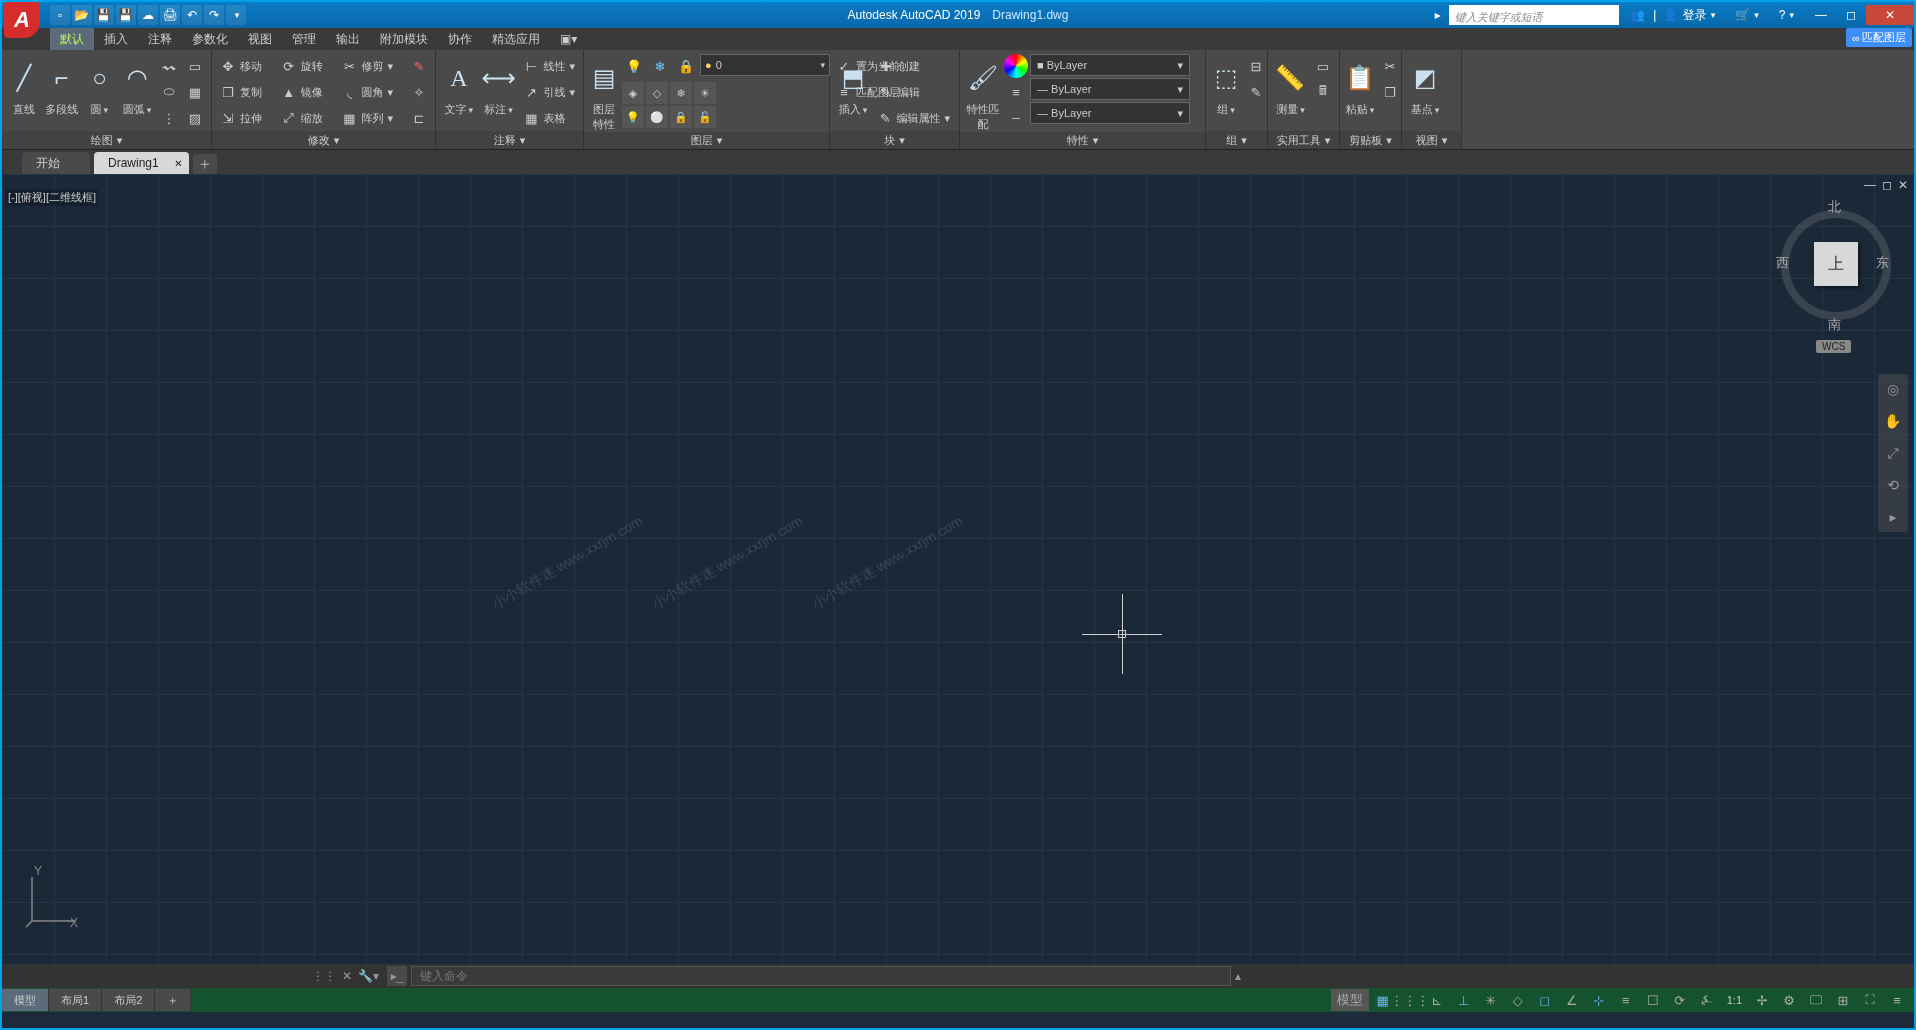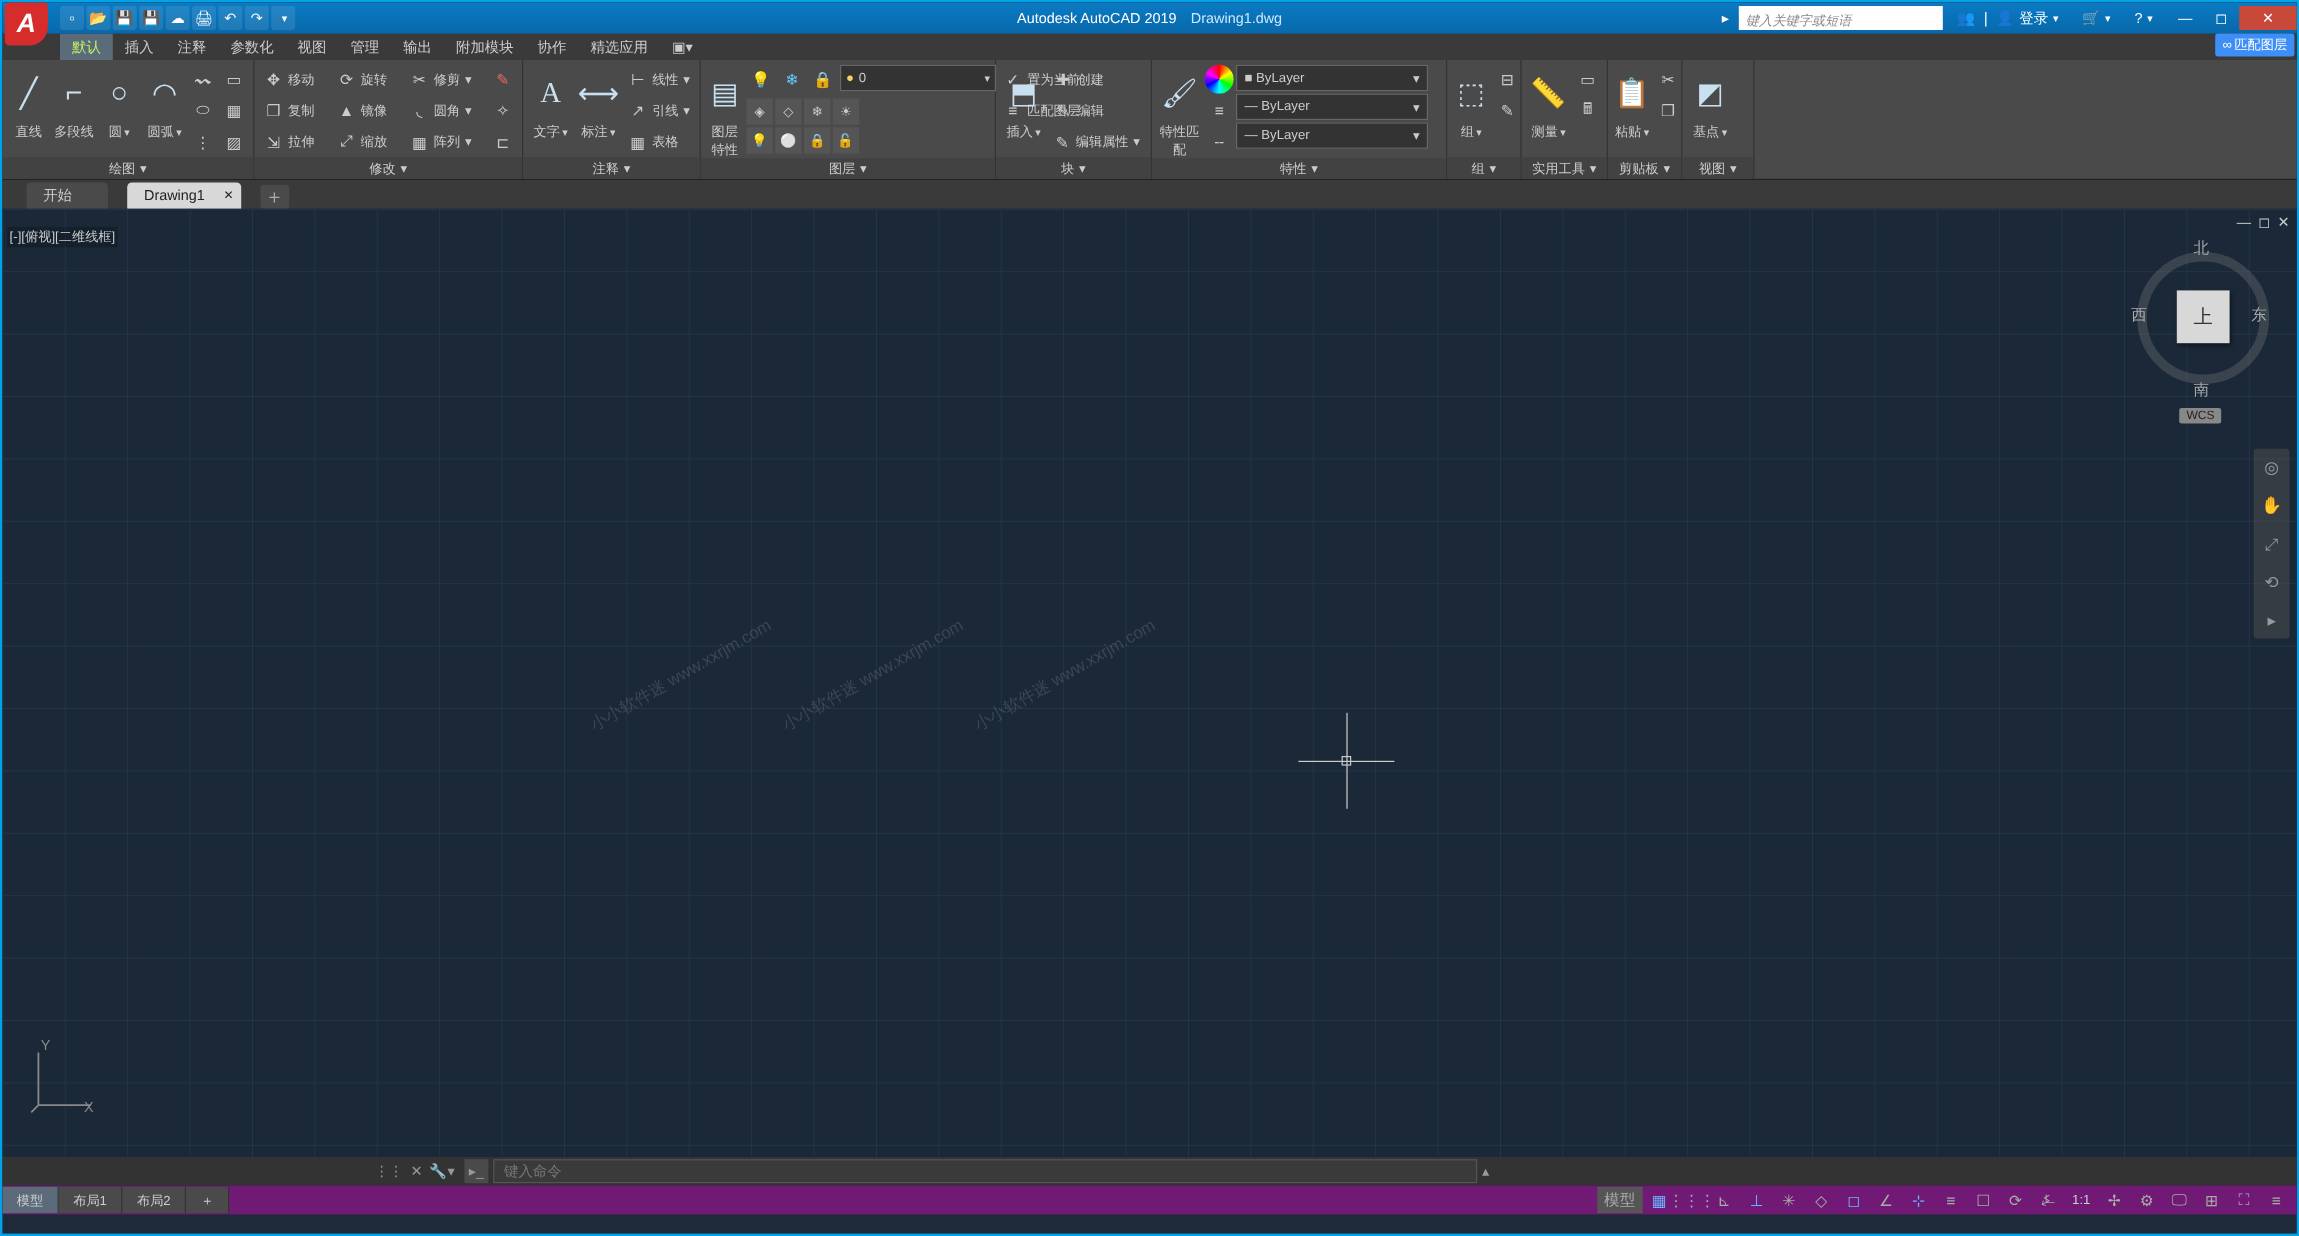--- a/index.html
+++ b/index.html
@@ -33,21 +33,21 @@
 .row-icon { width:16px; height:16px; display:inline-flex; align-items:center; justify-content:center; font-size:13px; }
 .mini-grid { display:grid; grid-template-columns:repeat(4,22px); gap:2px; padding-top:2px; }
 .mini-btn { width:22px; height:22px; background:#555; display:flex; align-items:center; justify-content:center; cursor:pointer; font-size:11px; }
 .layer-combo { width:130px; height:22px; background:#333; border:1px solid #666; display:flex; align-items:center; padding:0 4px; gap:4px; cursor:pointer; }
 .prop-combo { width:160px; height:22px; background:#333; border:1px solid #666; display:flex; align-items:center; padding:0 6px; cursor:pointer; justify-content:space-between; font-size:11px; }
 .dd-arrow::after { content:"▾"; font-size:9px; margin-left:2px; }
 .icon-row { display:flex; gap:2px; }
 .sq-btn { width:24px; height:24px; display:flex; align-items:center; justify-content:center; cursor:pointer; font-size:13px; }
 
 .filetabs { height:24px; background:#3a3a3a; display:flex; align-items:flex-end; padding-left:20px; gap:0; }
-.filetab { height:22px; padding:0 30px 0 14px; background:#4a4a4a; color:#ccc; font-size:12px; display:flex; align-items:center; border-radius:4px 4px 0 0; margin-right:16px; cursor:pointer; position:relative; }
+.filetab { height:22px; padding:0 30px 0 14px; background:#4a4a4a; color:#ccc; font-size:12px; display:flex; align-items:center; border-radius:4px 4px 0 0; margin-right:4px; cursor:pointer; position:relative; }
 .filetab.active { background:#d8d8d8; color:#222; }
 .filetab-close { position:absolute; right:6px; font-size:10px; }
 .filetab-add { width:24px; height:20px; background:#4a4a4a; display:flex; align-items:center; justify-content:center; color:#aaa; cursor:pointer; border-radius:3px; }
 
 .workspace { position:relative; height: 790px; background:#1a2838; }
 .grid-bg { position:absolute; inset:0; background-image:linear-gradient(#253545 1px,transparent 1px),linear-gradient(90deg,#253545 1px,transparent 1px); background-size:52px 52px; }
 .vp-label { position:absolute; left:4px; top:15px; font-size:11px; color:#ccc; background:rgba(0,0,0,0.2); padding:1px 2px; }
 .vp-ctrl { position:absolute; right:6px; top:4px; display:flex; gap:6px; color:#ccc; font-size:12px; }
 .cursor-cross { position:absolute; left:1120px; top:460px; }
 .cursor-cross::before { content:""; position:absolute; left:-40px; top:0; width:80px; height:1px; background:#ccc; }
@@ -65,21 +65,21 @@
 .wcs-tag { position:absolute; left:40px; top:142px; background:#888; color:#222; font-size:10px; padding:1px 6px; border-radius:2px; }
 .navbar { position:absolute; right:6px; top:200px; width:30px; background:rgba(80,80,80,0.5); border-radius:3px; padding:4px 0; display:flex; flex-direction:column; gap:10px; align-items:center; }
 .nav-btn { width:22px; height:22px; color:#999; font-size:14px; cursor:pointer; display:flex; align-items:center; justify-content:center; }
 .watermark { position:absolute; color:rgba(150,160,170,0.25); font-size:14px; transform:rotate(-30deg); white-space:nowrap; }
 
 .cmdline { height:24px; background:#333; display:flex; align-items:center; color:#999; font-size:12px; padding-left:310px; }
 .cmd-handle { display:flex; gap:6px; align-items:center; margin-right:8px; }
 .cmd-input-area { flex:1; background:#3a3a3a; height:20px; display:flex; align-items:center; padding:0 8px; border:1px solid #555; max-width:820px; }
 .cmd-prompt { width:20px; height:20px; background:#4a4a4a; margin-right:4px; display:flex; align-items:center; justify-content:center; }
 
-.statusbar { height:24px; background:#701a75; display:flex; align-items:center; color:#ccc; font-size:11px; }
+.statusbar { height:24px; background:#14532d; display:flex; align-items:center; color:#ccc; font-size:11px; }
 .layout-tabs { display:flex; }
 .layout-tab { padding:0 12px; height:22px; display:flex; align-items:center; background:#4a4a4a; border-right:1px solid #333; cursor:pointer; }
 .layout-tab.active { background:#5b6b7a; }
 .status-right { margin-left:auto; display:flex; gap:1px; align-items:center; padding-right:4px; }
 .st-btn { width:26px; height:22px; display:flex; align-items:center; justify-content:center; cursor:pointer; color:#aaa; font-size:13px; }
 .st-btn.on { color:#6ab5ff; }
 .st-text { padding:0 6px; }
 </style>
 </head>
 <body>

